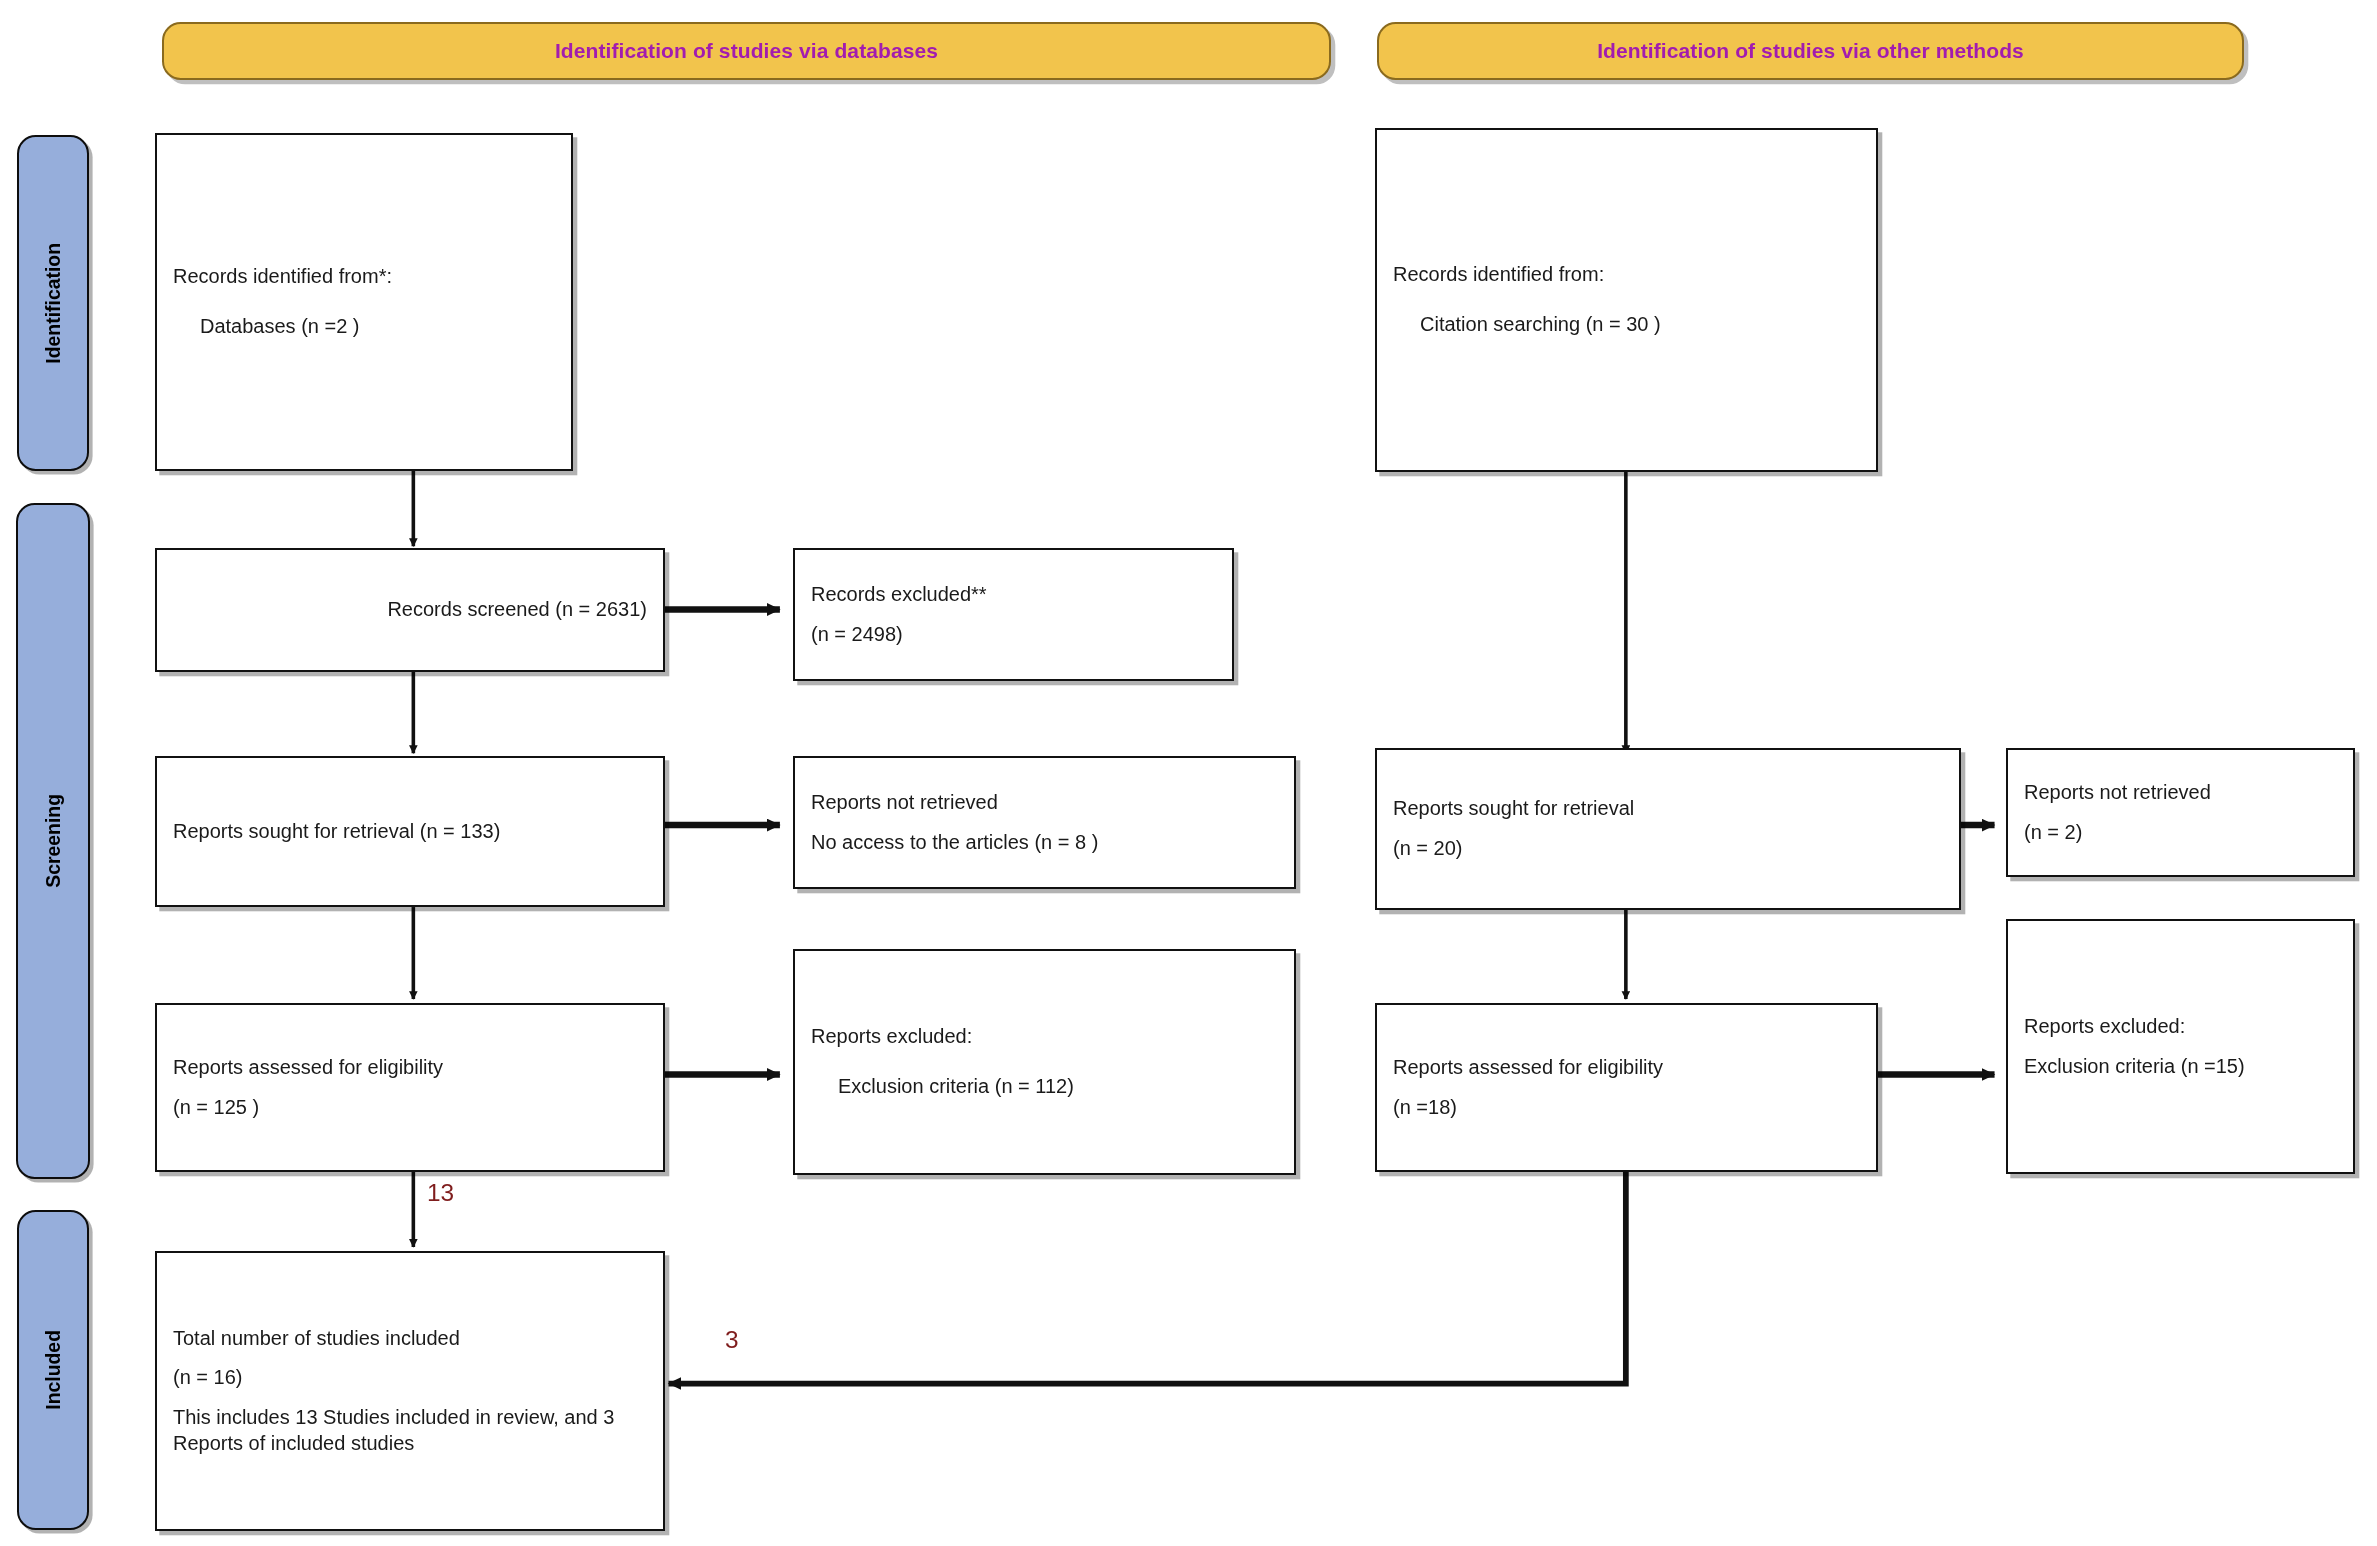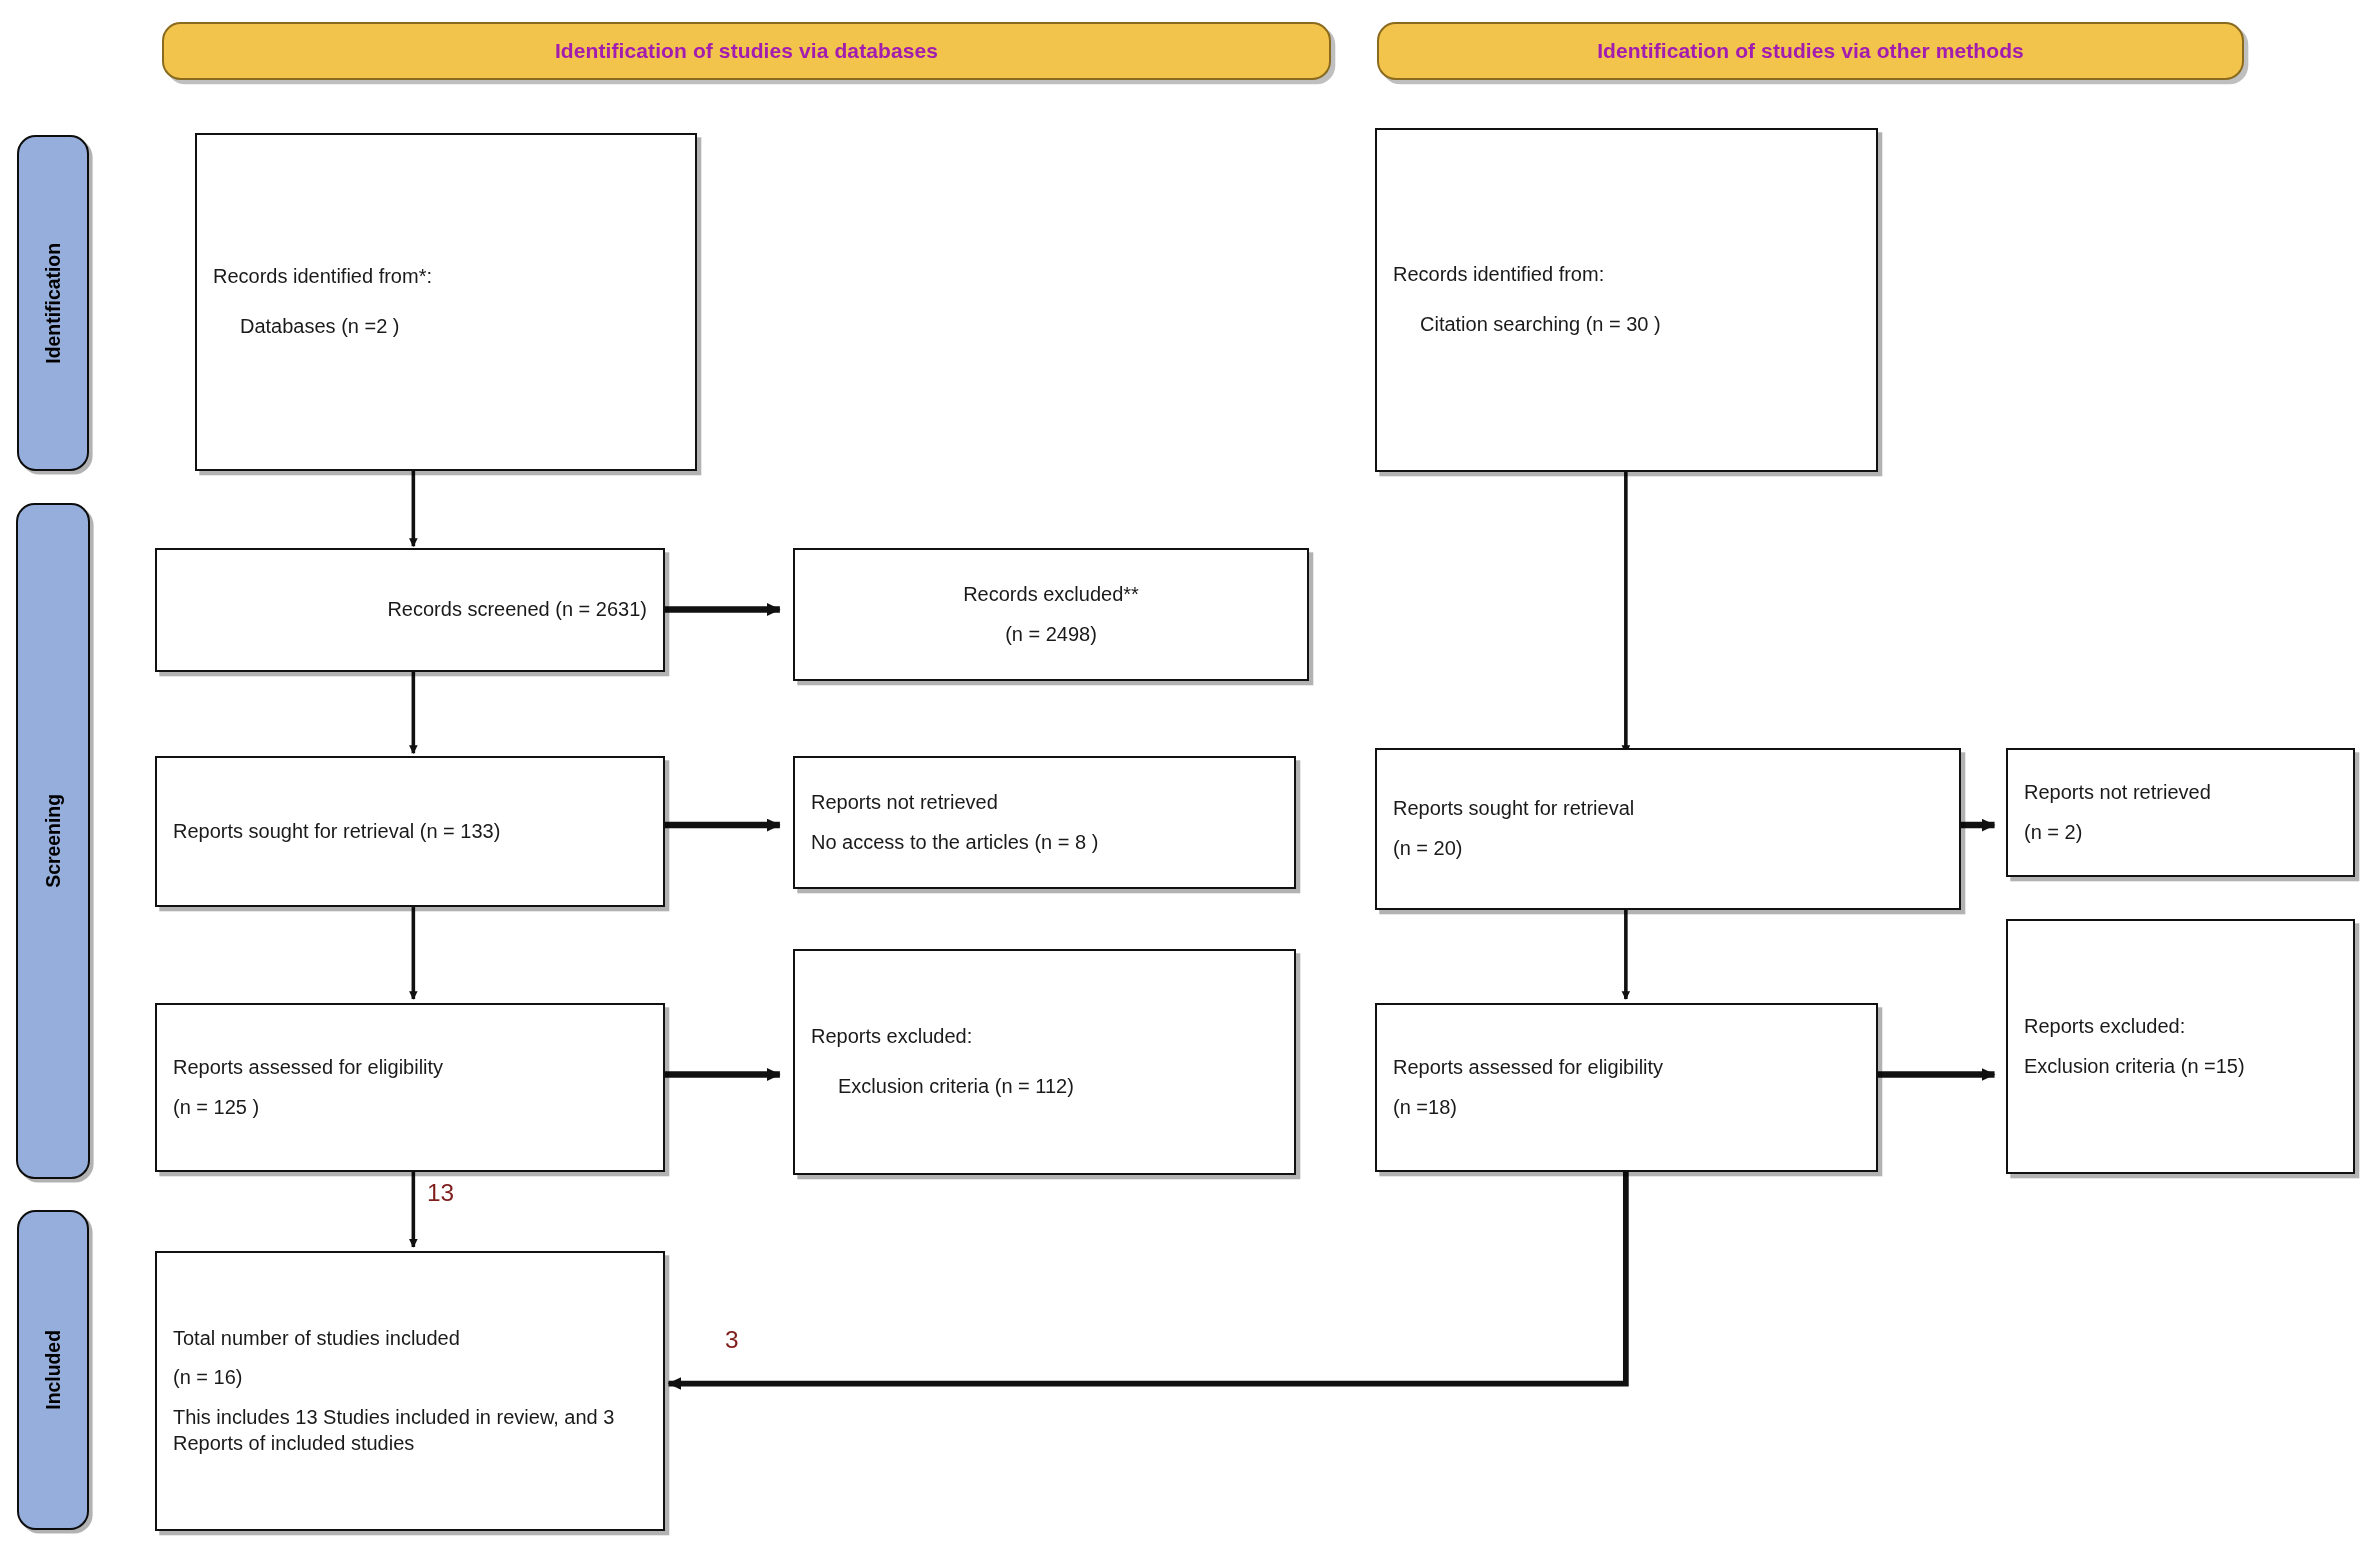--- a/index.html
+++ b/index.html
@@ -123,30 +123,30 @@
   </div>
 
   <div class="stagepill" style="left:16px;top:503px;width:70px;height:672px;">
     <span>Screening</span>
   </div>
 
   <div class="stagepill" style="left:17px;top:1210px;width:68px;height:316px;">
     <span>Included</span>
   </div>
 
-  <div class="box" style="left:155px;top:133px;width:502px;height:338px;margin-left:40px;">
+  <div class="box" style="left:155px;top:133px;width:418px;height:338px;">
     <div class="ln">Records identified from*:</div>
     <div class="ln indent gap">Databases (n =2 )</div>
   </div>
 
   <div class="box" style="left:155px;top:548px;width:510px;height:124px;align-items:flex-end;">
     <div class="ln">Records screened (n = 2631)</div>
   </div>
 
-  <div class="box" style="left:793px;top:548px;width:516px;height:133px;text-align:center;">
+  <div class="box" style="left:793px;top:548px;width:441px;height:133px;">
     <div class="ln">Records excluded**</div>
     <div class="ln gapsm">(n = 2498)</div>
   </div>
 
   <div class="box" style="left:155px;top:756px;width:510px;height:151px;">
     <div class="ln">Reports sought for retrieval (n = 133)</div>
   </div>
 
   <div class="box" style="left:793px;top:756px;width:503px;height:133px;">
     <div class="ln">Reports not retrieved</div>

